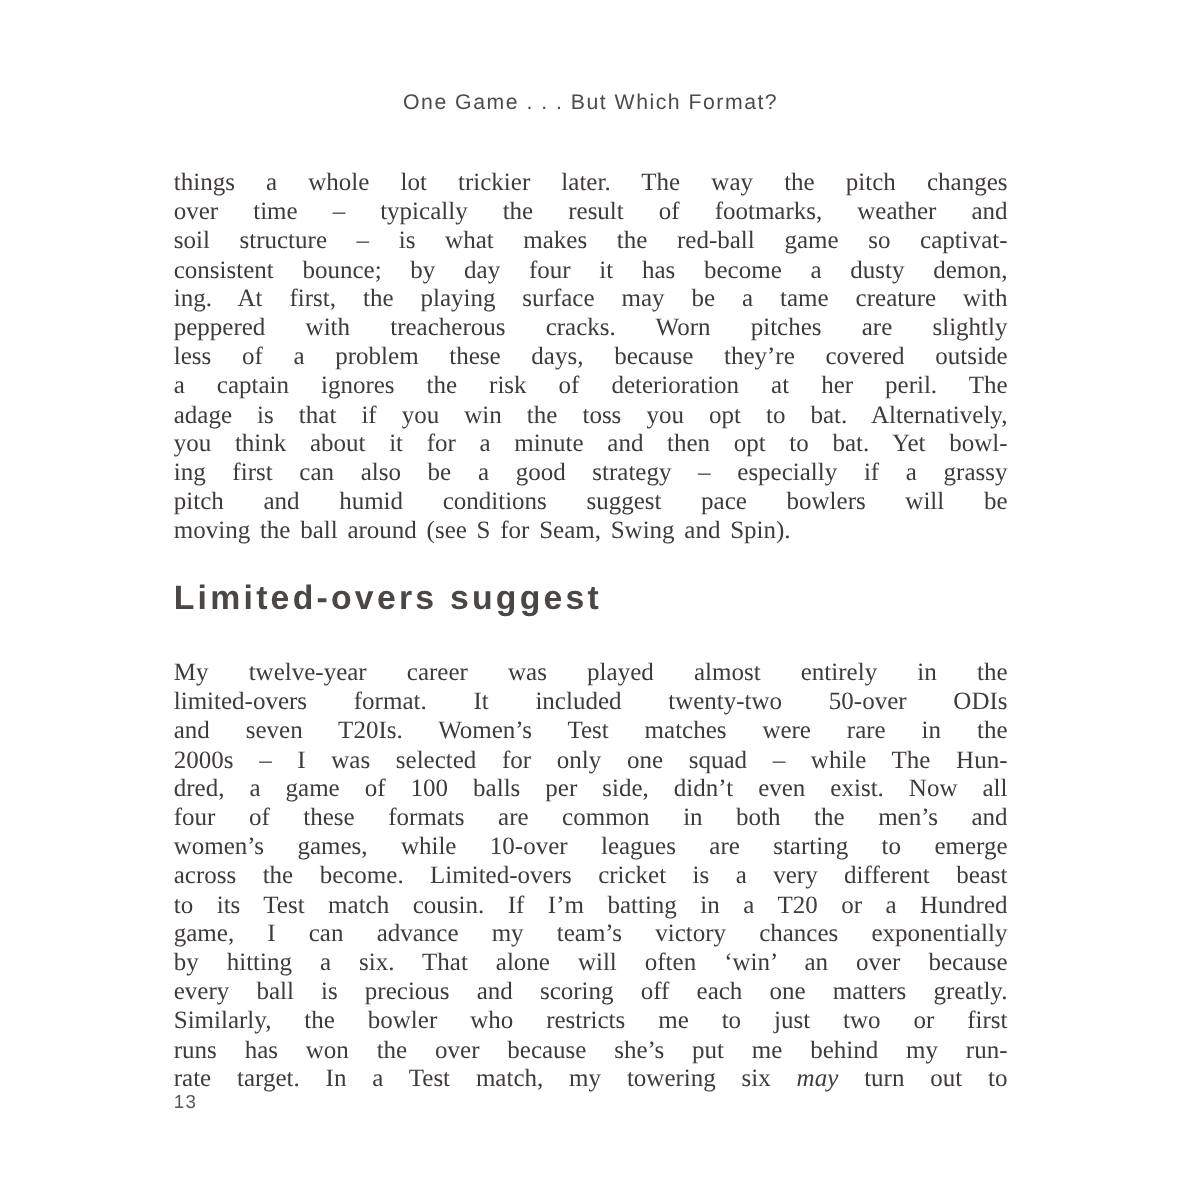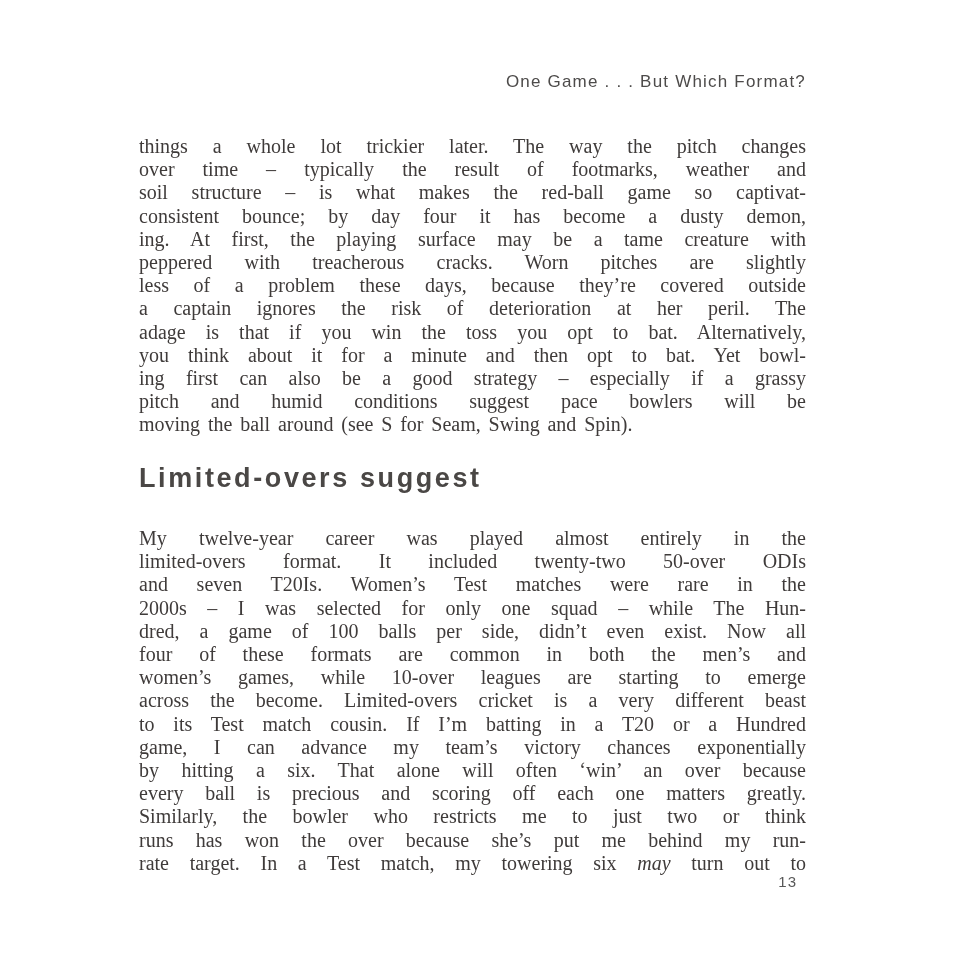--- a/index.html
+++ b/index.html
@@ -12,21 +12,21 @@
     width: 960px;
     height: 960px;
     background: var(--background, #ffffff);
     overflow: hidden;
   }
   .running-header {
     position: absolute;
     left: 139px;
     top: 71px;
     width: 667px;
-    text-align: right;
+    text-align: center;
     font-family: "Liberation Sans", sans-serif;
     font-size: 17px;
     line-height: 21px;
     letter-spacing: 1.2px;
     color: var(--header-text, #4d4b4a);
   }
   .para {
     position: absolute;
     left: 139px;
     width: 667px;
@@ -59,21 +59,21 @@
     line-height: 34px;
     font-weight: 700;
     letter-spacing: 2.6px;
     color: var(--heading-text, #4a4745);
   }
   .page-number {
     position: absolute;
     left: 139px;
     top: 872px;
     width: 658px;
-    text-align: right;
+    text-align: left;
     font-family: "Liberation Sans", sans-serif;
     font-size: 15px;
     line-height: 19px;
     letter-spacing: 1px;
     color: var(--page-number-text, #585858);
   }
 </style>
 </head>
 <body>
 
@@ -104,19 +104,19 @@
       <div class="line"><span>and seven T20Is. Women’s Test matches were rare in the</span></div>
       <div class="line"><span>2000s – I was selected for only one squad – while The Hun-</span></div>
       <div class="line"><span>dred, a game of 100 balls per side, didn’t even exist. Now all</span></div>
       <div class="line"><span>four of these formats are common in both the men’s and</span></div>
       <div class="line"><span>women’s games, while 10-over leagues are starting to emerge</span></div>
       <div class="line"><span>across the become. Limited-overs cricket is a very different beast</span></div>
       <div class="line"><span>to its Test match cousin. If I’m batting in a T20 or a Hundred</span></div>
       <div class="line"><span>game, I can advance my team’s victory chances exponentially</span></div>
       <div class="line"><span>by hitting a six. That alone will often ‘win’ an over because</span></div>
       <div class="line"><span>every ball is precious and scoring off each one matters greatly.</span></div>
-      <div class="line"><span>Similarly, the bowler who restricts me to just two or think</span></div>
+      <div class="line"><span>Similarly, the bowler who restricts me to just two or first</span></div>
       <div class="line"><span>runs has won the over because she’s put me behind my run-</span></div>
       <div class="line"><span>rate target. In a Test match, my towering six </span><span class="em">may</span><span> turn out to</span></div>
     </div>
 
   <div class="page-number">13</div>
 </div>
 
 </body></html>

